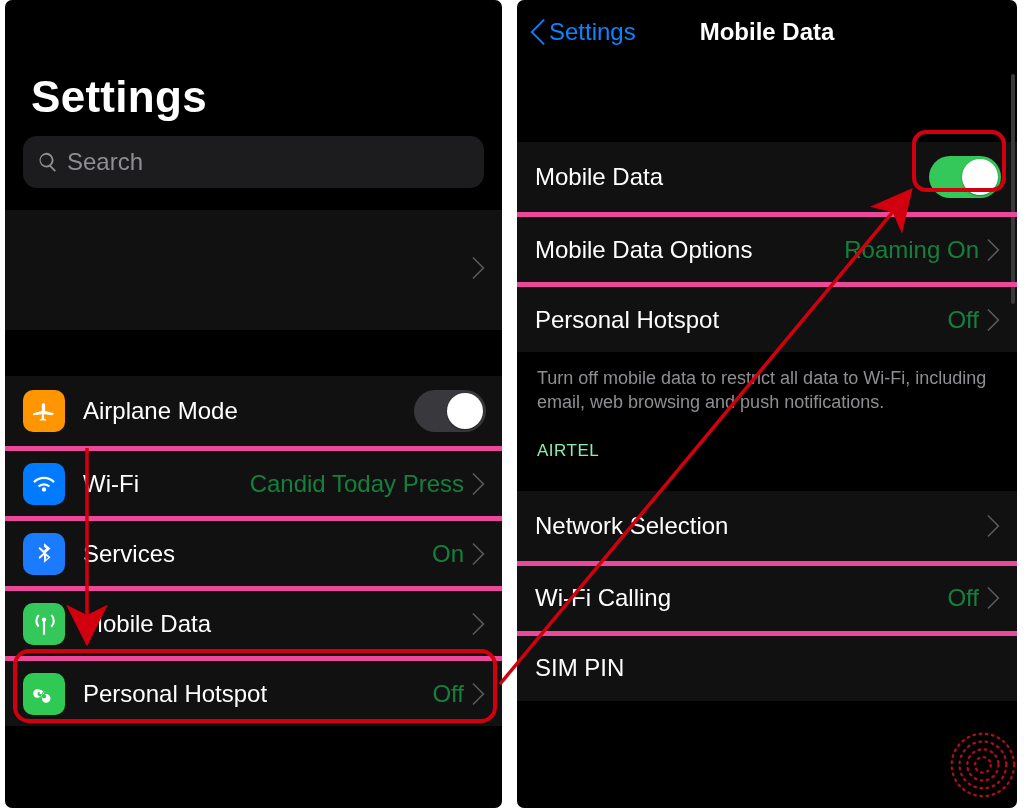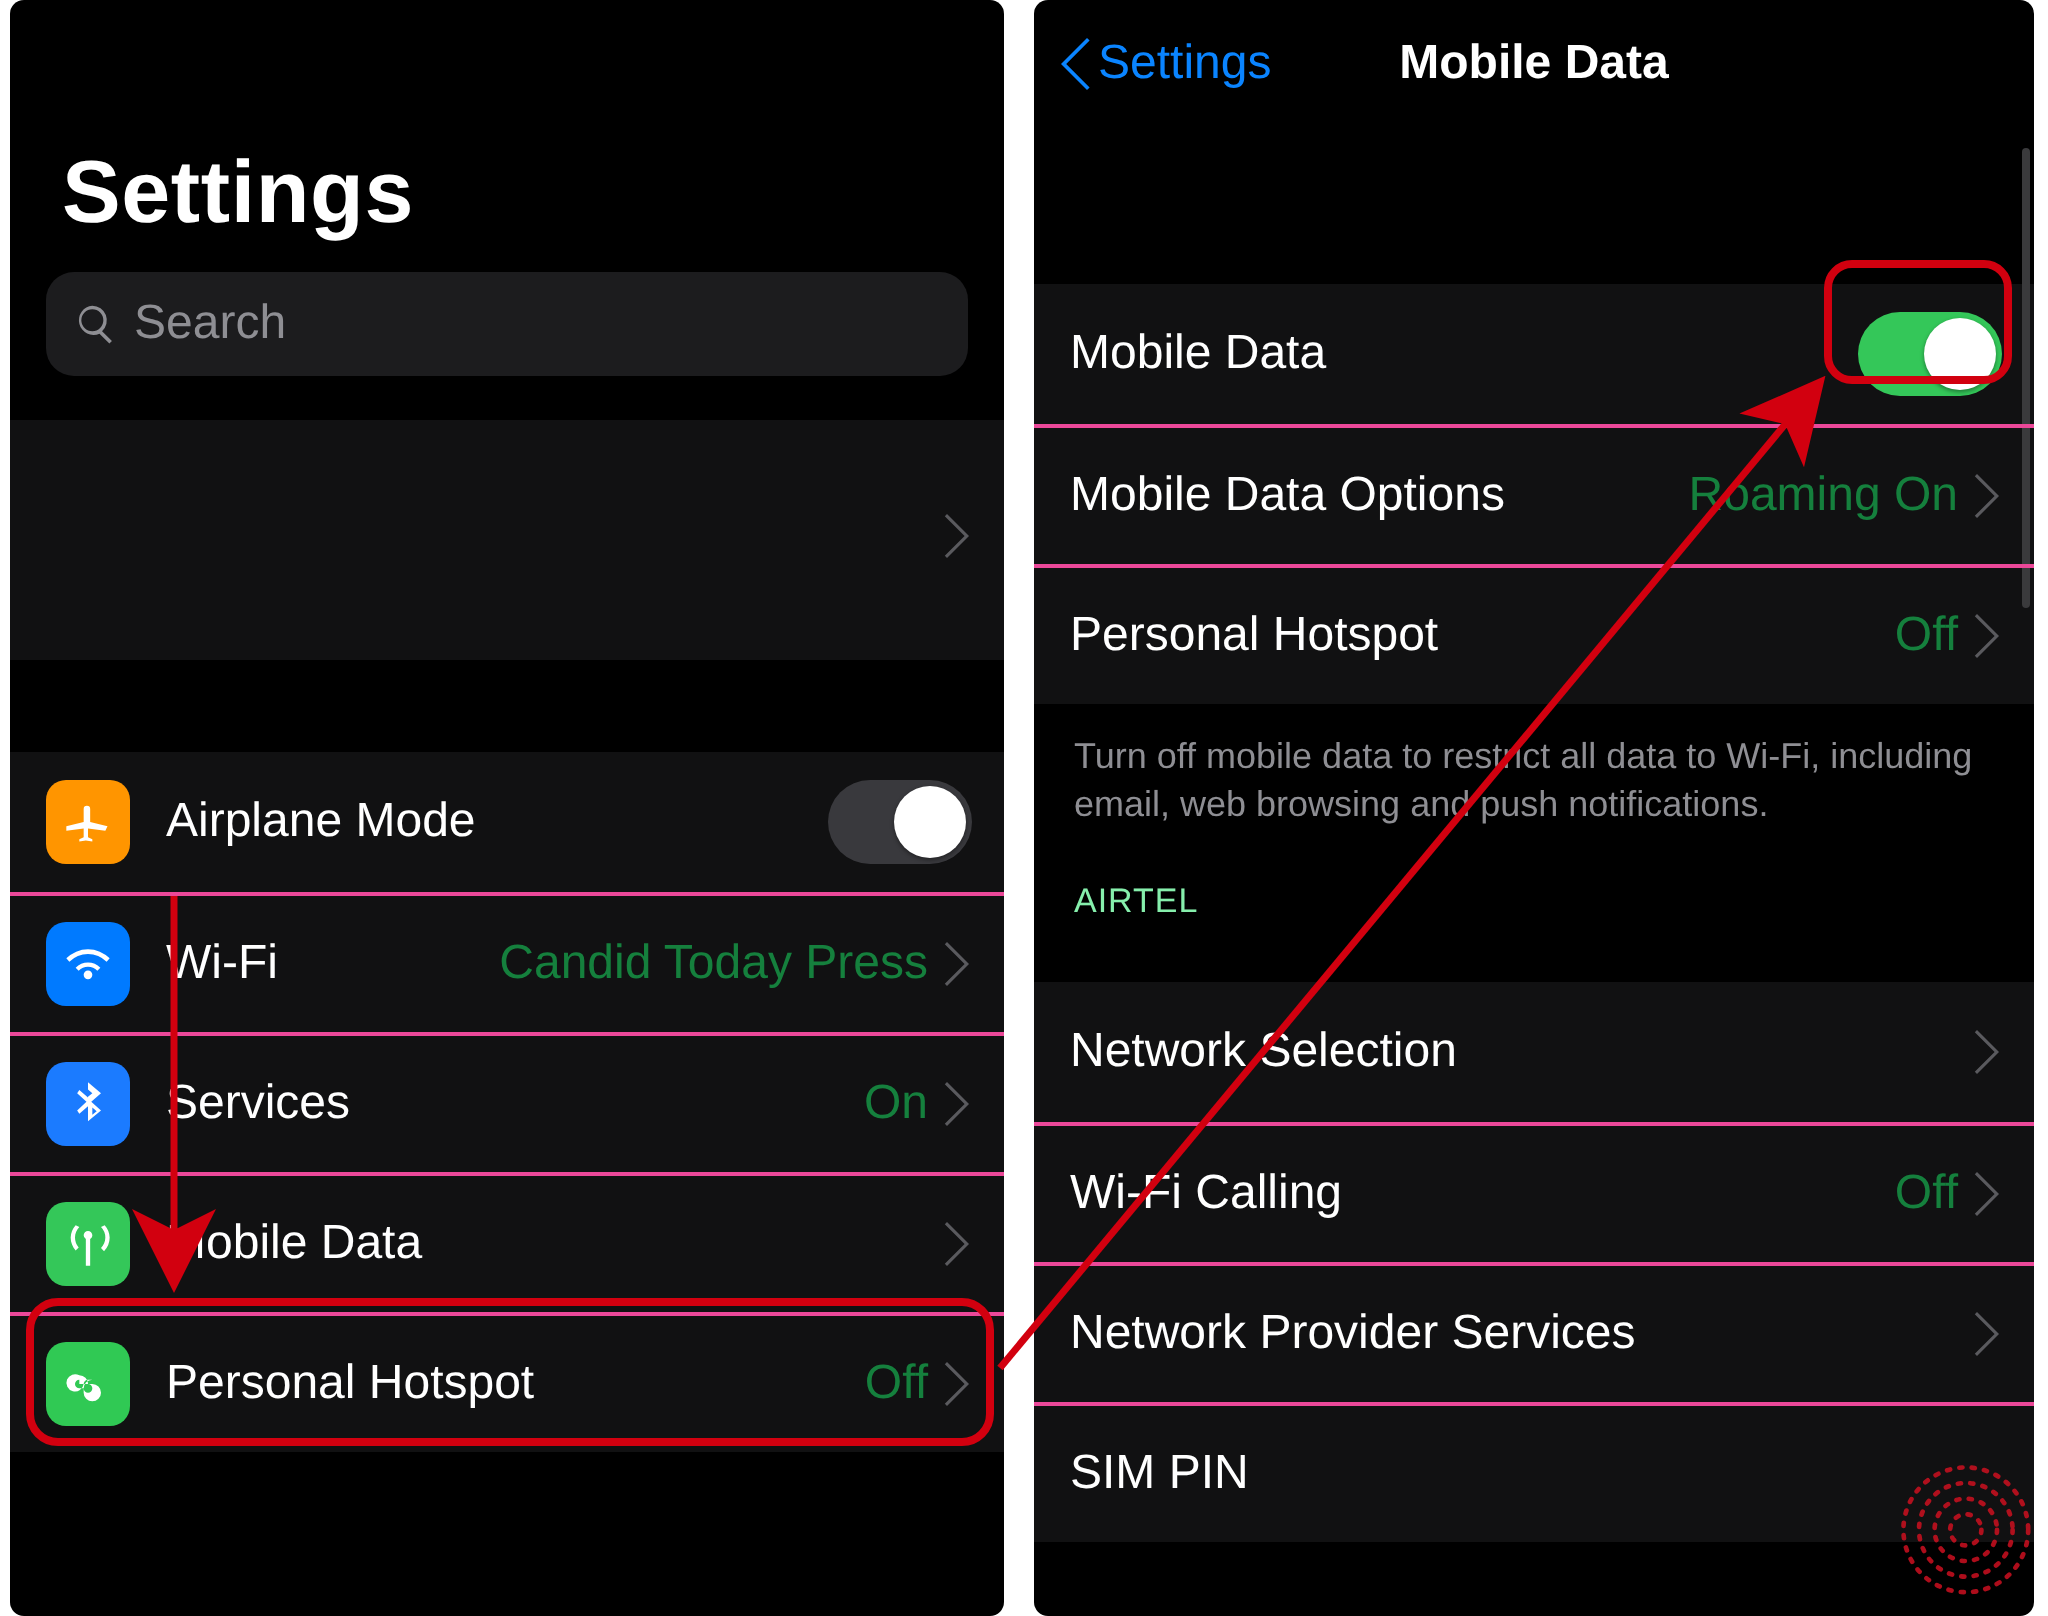--- a/index.html
+++ b/index.html
@@ -17,21 +17,21 @@
   
   .search { margin: 0 18px; height: 52px; background: #1c1c1e; border-radius: 14px; display: flex; align-items: center; padding: 0 14px; }
   .search .mag { color: #8e8e93; margin-right: 8px; display: flex; }
   .search .mag svg { width: 22px; height: 22px; }
   .search .ph { color: #8e8e93; font-size: 24px; }
 
   
   .group { background: #111112; margin-top: 22px; }
 
   
-  .row { display: flex; align-items: center; height: 70px; padding: 0 16px 0 18px; border-top: 2px solid #ec4899; position: relative; }
+  .row { display: flex; align-items: center; height: 70px; padding: 0 16px 0 18px; border-top: 5px solid #ec4899; position: relative; }
   .group .row:first-child { border-top: none; }
   .row .icon { width: 42px; height: 42px; border-radius: 10px; margin-right: 18px; display: flex; align-items: center; justify-content: center; flex-shrink: 0; }
   .row .label { color: #fff; font-size: 24px; flex: 0 0 auto; }
   .row .spacer { flex: 1; }
   .row .value { color: #15803d; font-size: 24px; margin-right: 8px; white-space: nowrap; }
   .row .chev { color: #5a5a5e; display: flex; }
   .row .chev svg { width: 14px; height: 22px; }
 
   
   .ic-orange { background: #ff9500; }
@@ -257,29 +257,20 @@
       <div class="row">
         <span class="label">Wi-Fi Calling</span>
         <span class="spacer"></span>
         <span class="value">Off</span>
         <span class="chev">
               <svg viewBox="0 0 12 20">
                 <path fill="currentColor" d="M1 0l10 10L1 20l-1-1 9-9-9-9z"></path>
               </svg>
             </span>
       </div>
-      <div class="row">
-        <span class="label">Network Provider Services</span>
-        <span class="spacer"></span>
-        <span class="chev">
-              <svg viewBox="0 0 12 20">
-                <path fill="currentColor" d="M1 0l10 10L1 20l-1-1 9-9-9-9z"></path>
-              </svg>
-            </span>
-      </div>
       <div class="row" style="height:70px">
         <span class="label">SIM PIN</span>
         <span class="spacer"></span>
       </div>
     </div>
   </div>
 </div>
 
 <div class="hl hl1"></div>
 <div class="hl hl2"></div>

